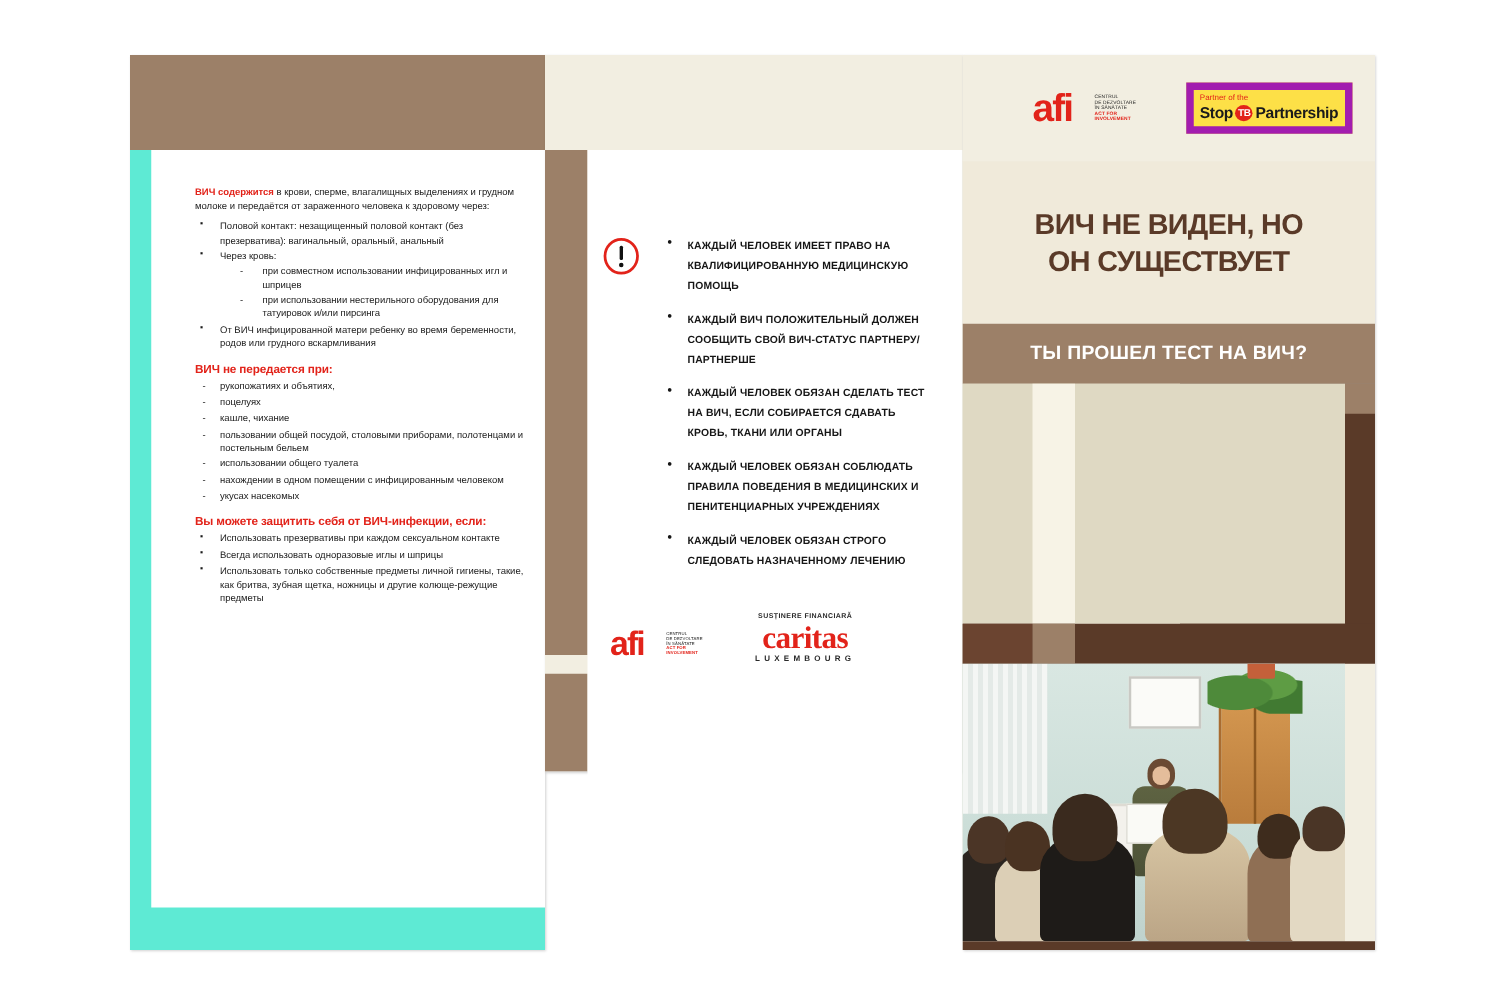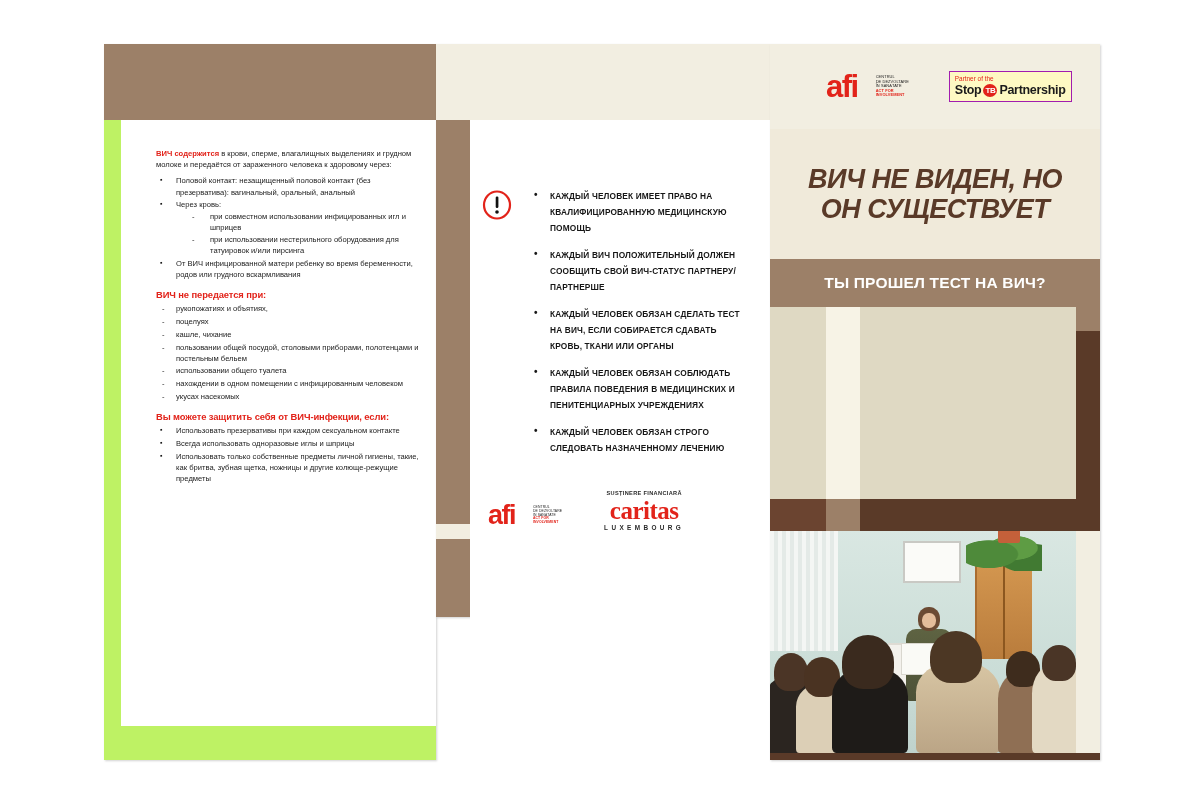--- a/index.html
+++ b/index.html
@@ -8,21 +8,21 @@
     background: #ffffff;
     font-family: "Liberation Sans", sans-serif;
     overflow: hidden;
   }
   .stage { position: relative; width: 1200px; height: 800px; background: #fff; }
 
   
   .panel-left {
     position: absolute; left: 104px; top: 44px;
     width: 332px; height: 716px;
-    background: #bef264;
+    background: #5eead4;
     box-shadow: 1px 1px 2px rgba(0,0,0,.18);
   }
   .panel-left .topbar {
     position: absolute; left: 0; top: 0; width: 332px; height: 76px;
     background: #9C8068;
   }
   .panel-left .sheet {
     position: absolute; left: 17px; top: 76px;
     width: 315px; height: 606px;
     background: #FFFFFF;
@@ -176,42 +176,42 @@
     width: 330px; height: 716px;
     background: #F2EEE1; overflow: hidden;
     box-shadow: 1px 1px 2px rgba(0,0,0,.18);
   }
   .pr-header {
     position: absolute; left: 0; top: 0; width: 330px; height: 85px;
     background: #F2EEE1;
     display: flex; align-items: center; padding-left: 56px; gap: 40px;
   }
   .stoptb {
-    border: 1px solid #a21caf; padding: 3px 5px 4px 5px; background: #fef9c3;
+    border: 6px solid #a21caf; padding: 3px 5px 4px 5px; background: #fde047;
   }
   .stoptb-top { font-size: 6.4px; color: #E2231A; margin-bottom: 1px; }
   .stoptb-main {
     display: flex; align-items: center; gap: 1px;
     font-size: 12.5px; font-weight: bold; color: #1b1b1b; letter-spacing: -.3px;
   }
   .tb-badge {
     display: inline-block; width: 14px; height: 13px; border-radius: 50%;
     background: #E2231A; color: #fff; font-size: 8px; font-weight: bold;
     text-align: center; line-height: 13px; margin: 0 1px;
   }
 
   .pr-title-zone {
     position: absolute; left: 0; top: 85px; width: 330px; height: 130px;
     background: #F0EADA;
     display: flex; flex-direction: column; justify-content: center;
     text-align: center;
   }
   .pr-title {
-    font-size: 27px; font-weight: bold; color: #5A3A28;
-    line-height: 30px; letter-spacing: -.5px; padding: 0 14px; font-style: italic;
+    font-size: 23px; font-weight: bold; color: #5A3A28;
+    line-height: 30px; letter-spacing: -.5px; padding: 0 14px;
   }
   .pr-sub-band {
     position: absolute; left: 0; top: 215px; width: 330px; height: 48px;
     background: #9C8068;
     display: flex; align-items: center; justify-content: center;
   }
   .pr-sub {
     color: #ffffff; font-weight: bold; font-size: 15.5px; letter-spacing: .2px;
   }
 

